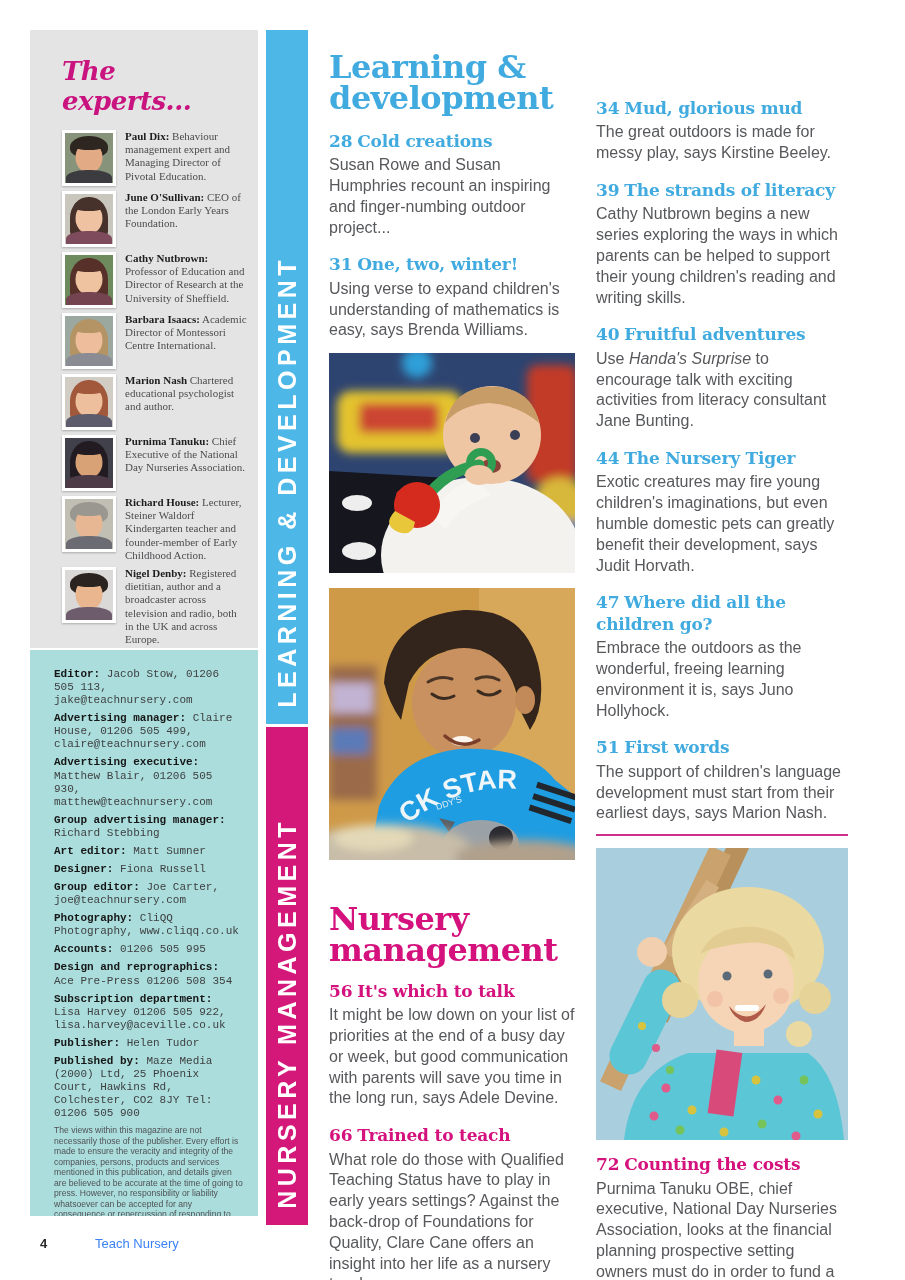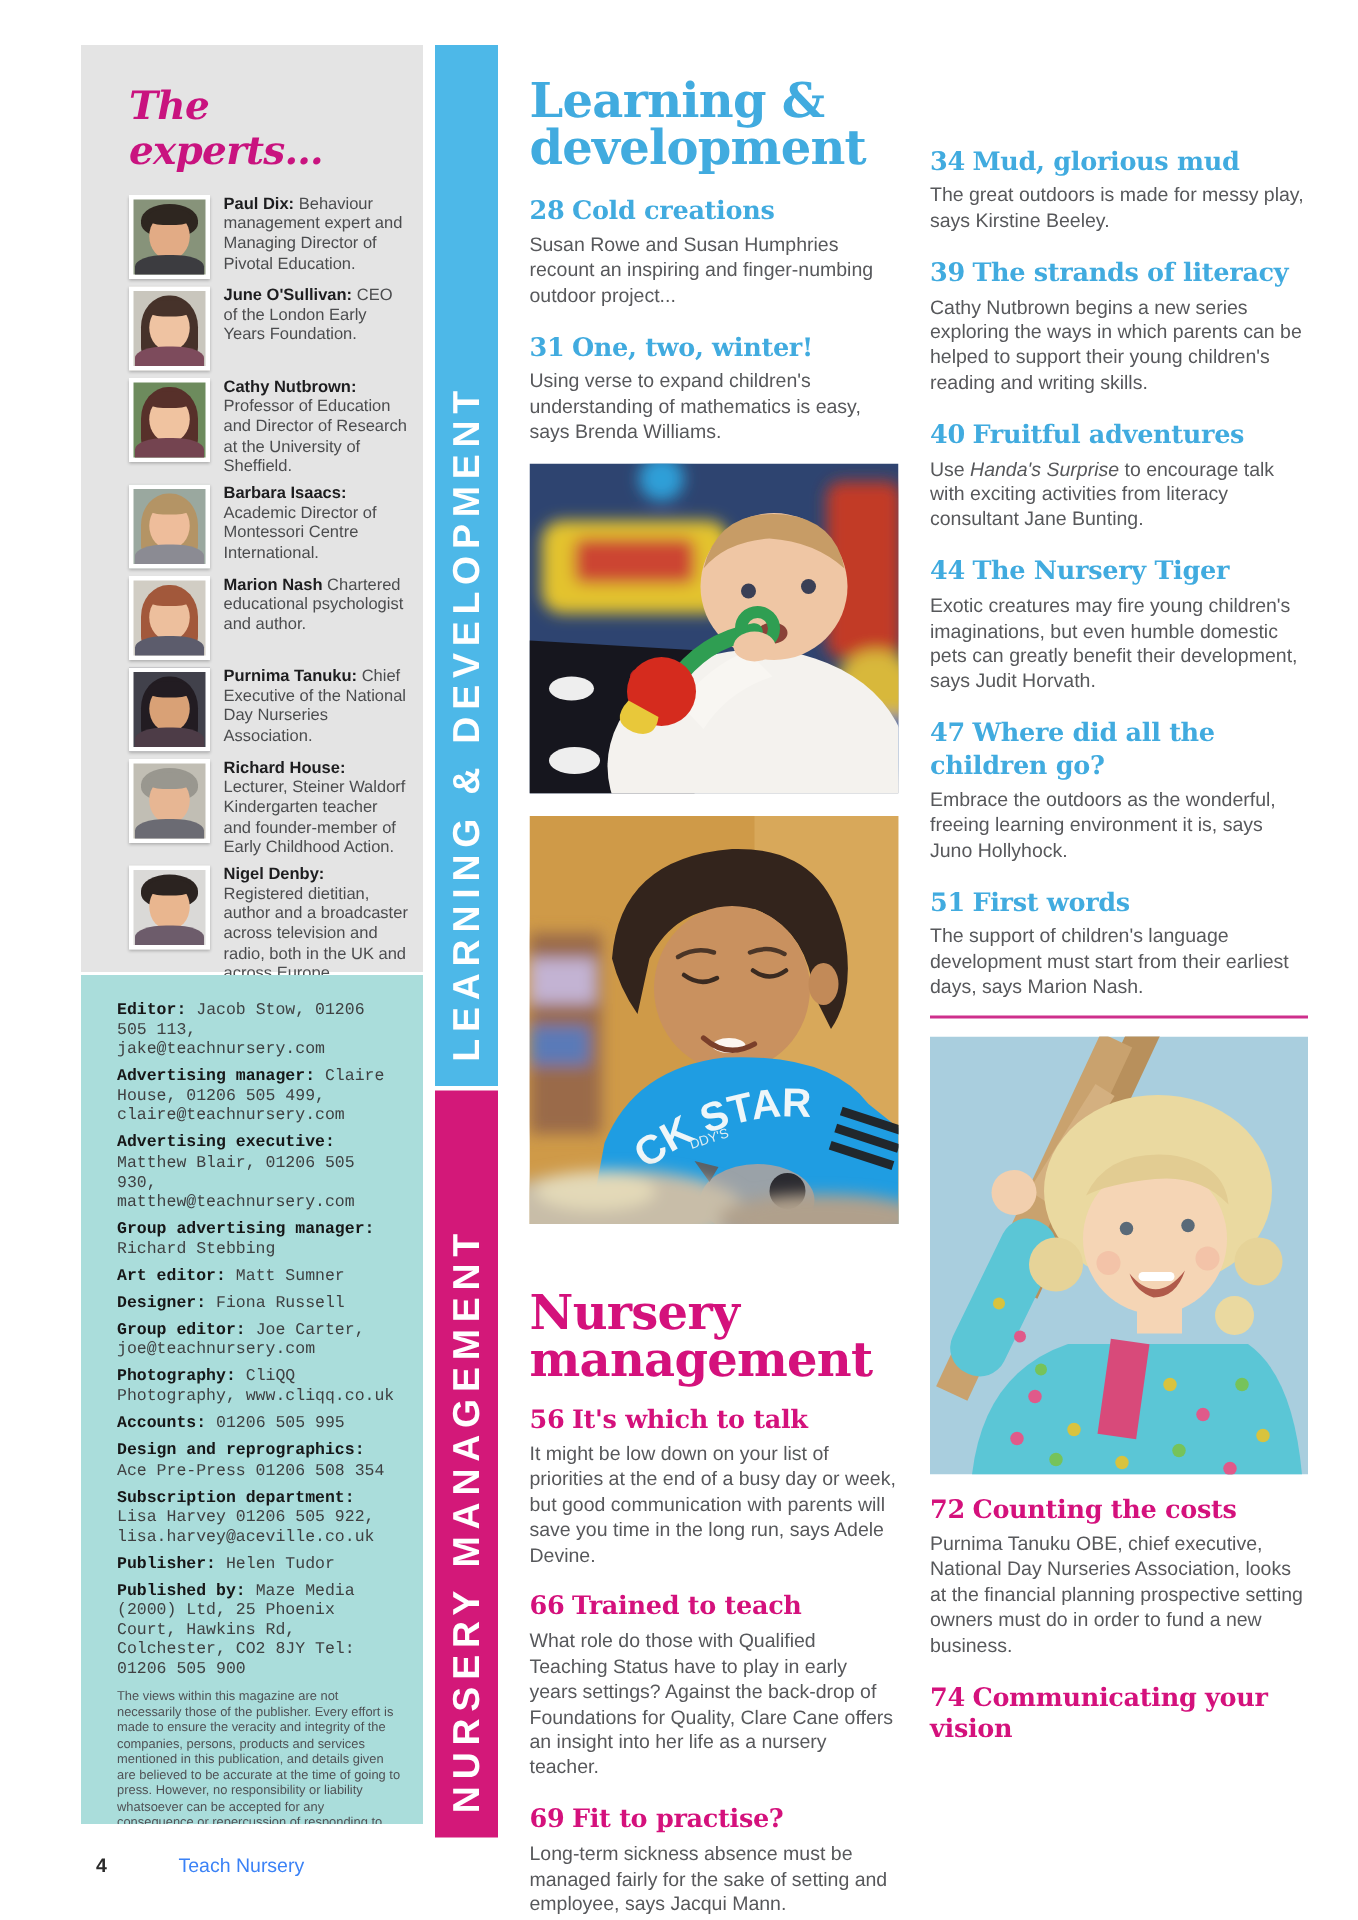--- a/index.html
+++ b/index.html
@@ -1,23 +1,23 @@
 <!DOCTYPE html>
 <html><head>
 <meta charset="utf-8">
 <style>
   html,body{margin:0;padding:0;}
   body{width:905px;height:1280px;background:#ffffff;font-family:"Liberation Sans",sans-serif;overflow:hidden;position:relative;}
-  .page{position:absolute;inset:0;margin-left:24px;}
+  .page{position:absolute;inset:0;}
 
   
   .experts-panel{position:absolute;left:30px;top:30px;width:228px;height:618px;background:#e4e4e4;box-sizing:border-box;padding:26px 10px 8px 32px;}
   .experts-heading{font-family:"DejaVu Serif",serif;font-style:italic;font-weight:bold;font-size:26px;color:#c9137f;margin:0 0 14px 0;letter-spacing:-0.5px;}
   .expert{display:flex;gap:9px;margin-bottom:5px;min-height:56px;}
-  .ebio{margin:0;font-size:11px;line-height:1.2;color:#4b4c4e;width:128px;}
+  .ebio{margin:0;font-size:11px;line-height:1.2;color:#4b4c4e;width:128px;font-family:Liberation Serif, serif;}
   .ebio b{color:#1d1d1f;}
   .portrait{position:relative;width:48px;height:50px;border:3px solid #fff;overflow:hidden;background:var(--pbg);box-shadow:0 1px 2px rgba(0,0,0,.25);flex:none;}
   .portrait .hair{position:absolute;left:50%;top:3px;transform:translateX(-50%);width:38px;height:22px;border-radius:50% 50% 42% 42%;background:var(--phair);}
   .portrait.long .hair{height:44px;border-radius:48% 48% 22% 22%;}
   .portrait .head{position:absolute;left:50%;top:9px;transform:translateX(-50%);width:27px;height:31px;border-radius:50%;background:var(--pskin);}
   .portrait .fringe{position:absolute;left:50%;top:6px;transform:translateX(-50%);width:29px;height:11px;border-radius:50% 50% 35% 35%;background:var(--phair);}
   .portrait .torso{position:absolute;left:50%;bottom:-4px;transform:translateX(-50%);width:46px;height:17px;border-radius:45% 45% 0 0;background:var(--pshirt);}
 
   .credits-panel{position:absolute;left:30px;top:650px;width:228px;height:566px;background:#aadddb;box-sizing:border-box;padding:18px 14px 10px 24px;overflow:hidden;}
   .credit{margin:0 0 5px 0;font-size:11px;line-height:1.19;color:#3f4042;font-family:Liberation Mono, monospace;}
@@ -32,21 +32,21 @@
 
   
   .col-mid{position:absolute;left:329px;top:52px;width:246px;}
   .col-right{position:absolute;left:596px;top:98px;width:252px;}
   .sec-title{font-family:"DejaVu Serif",serif;font-weight:bold;font-size:32px;line-height:0.98;letter-spacing:-0.5px;margin:0 0 16px 0;}
   .t-blue{color:#41abdf;}
   .t-pink{color:#d4117c;}
   .article{margin-bottom:16px;}
   .article h3{font-family:"DejaVu Serif",serif;font-weight:bold;font-size:17px;line-height:1.26;margin:0 0 3px 0;letter-spacing:-0.2px;}
   .article h3 .num{margin-right:5px;}
-  .article p{margin:0;font-size:13px;line-height:1.3;color:#57585b;}
+  .article p{margin:0;font-size:16px;line-height:1.3;color:#57585b;}
   .photo{display:block;margin:0 0 15px 0;line-height:0;}
   .divider{border:none;border-top:2.5px solid #ce2f8c;margin:4px 0 12px 0;}
 
   
   .footer-num{position:absolute;left:40px;top:1236px;font-size:13px;color:#2a2a2a;font-weight:bold;}
   .footer-title{position:absolute;left:95px;top:1236px;font-size:13px;color:#3b82f6;}
 </style>
 </head>
 <body>
 

